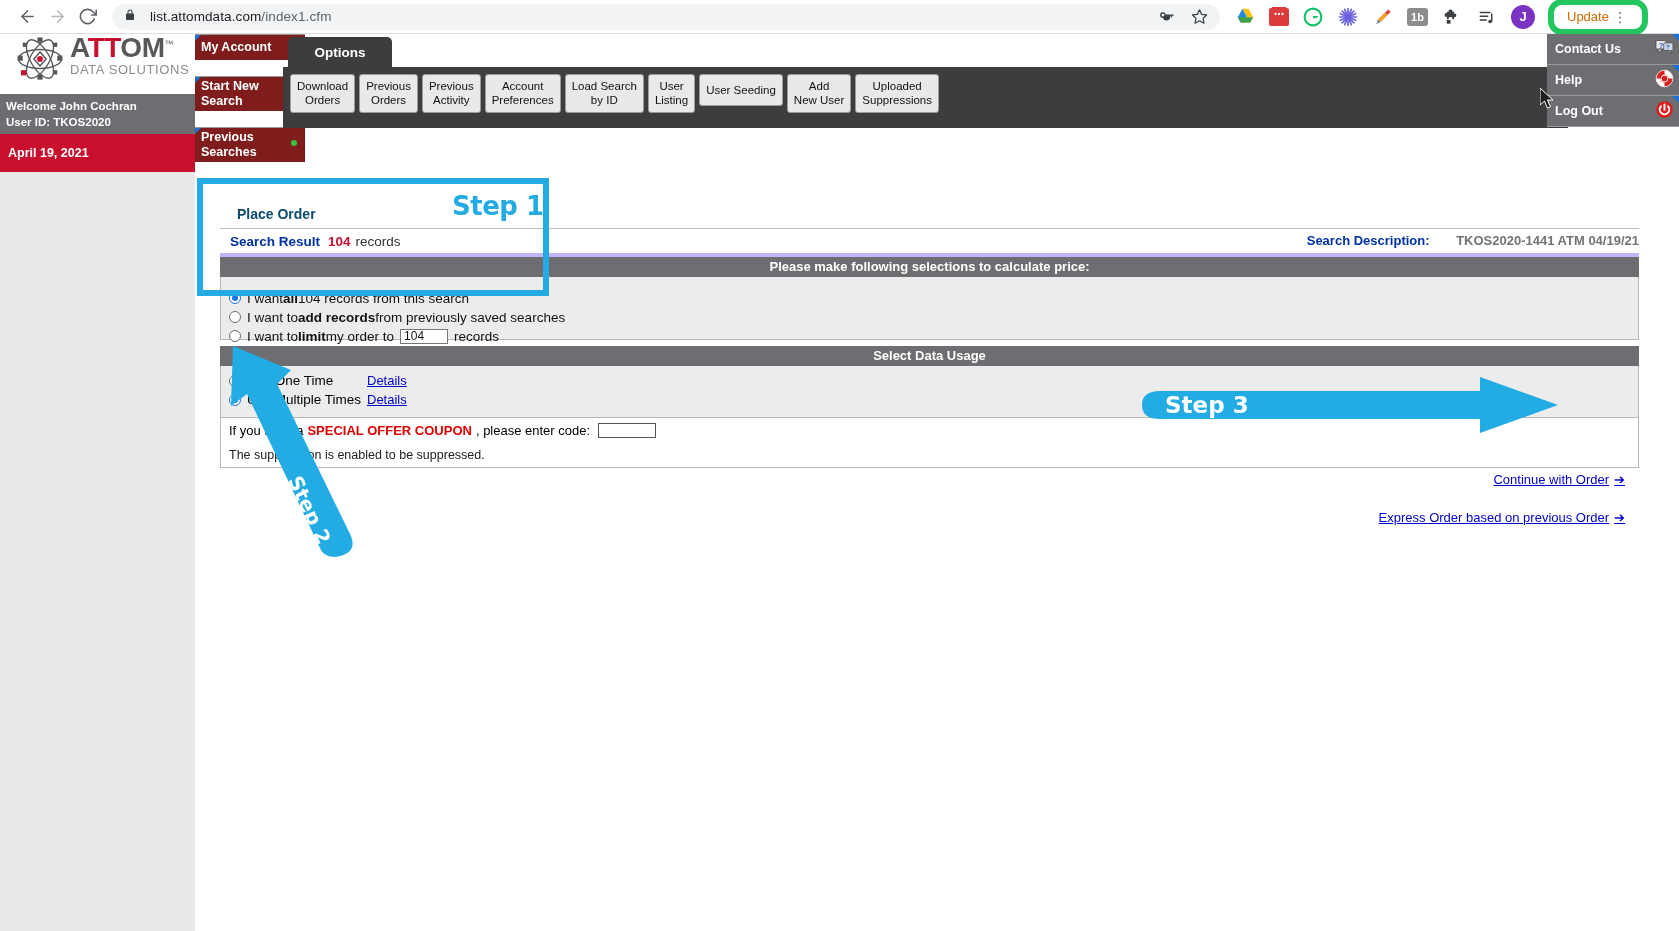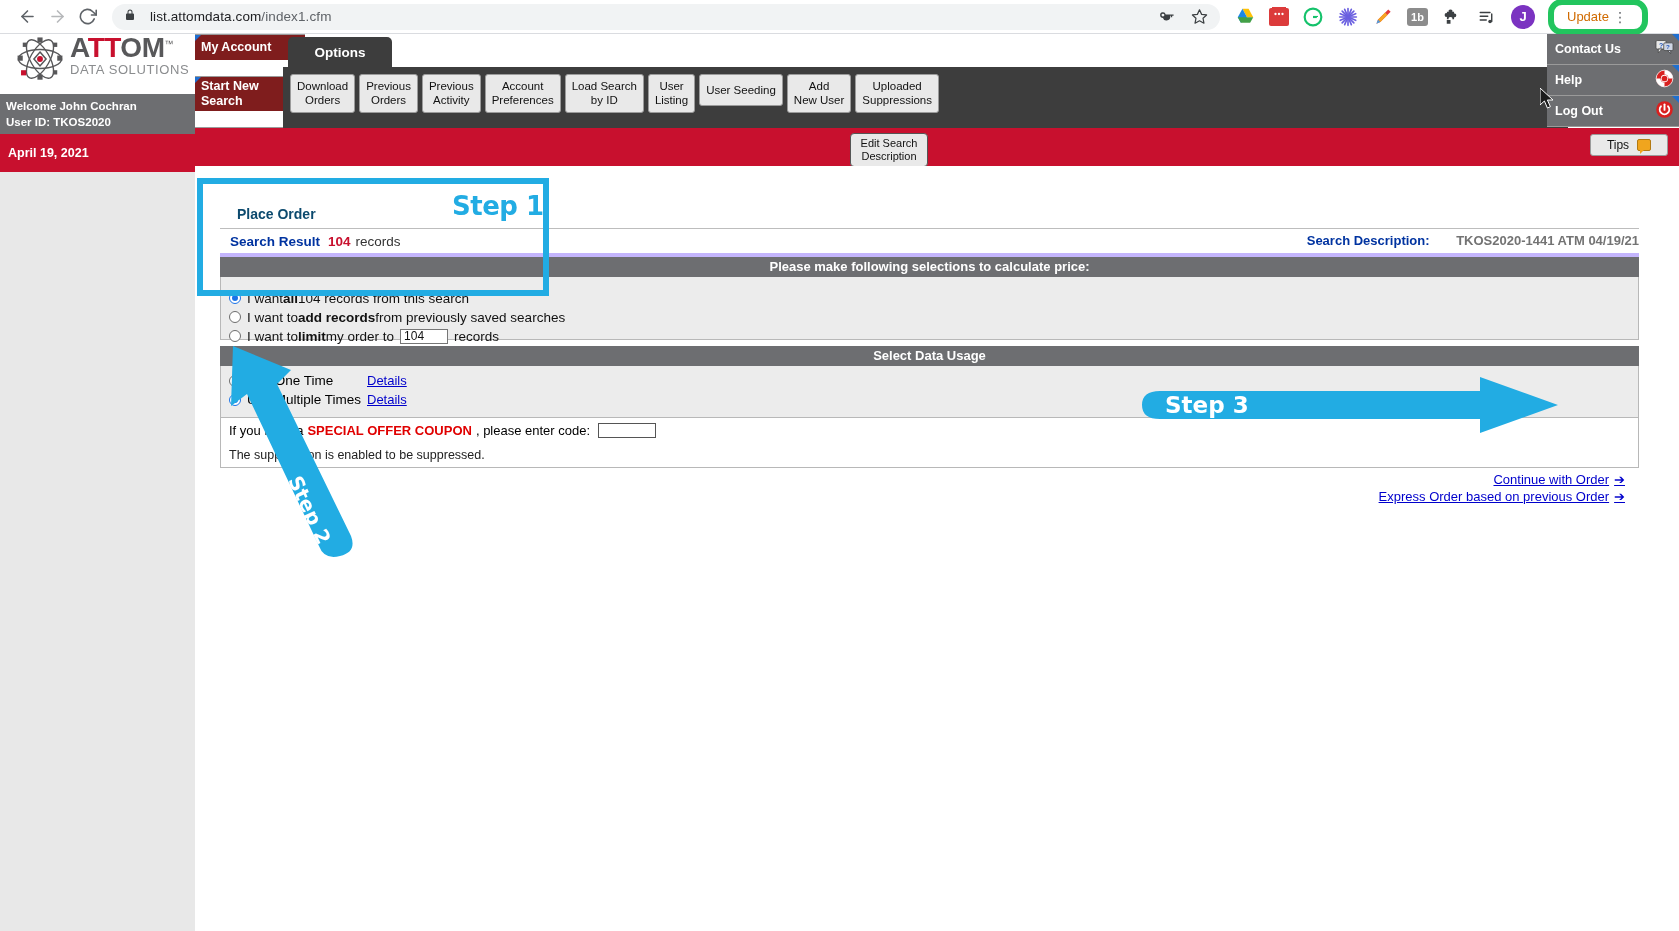--- a/index.html
+++ b/index.html
@@ -192,21 +192,21 @@
   .coupon-input { width:58px; height:15px; border:1px solid #555; background:#fff; margin-left:8px; }
   .note-row {
     height:26px; border:1px solid #b8b8b8; border-top:none; background:#fff;
     display:flex; align-items:center; padding-left:8px; font-size:12.5px; color:#222;
   }
   .links-row { position:relative; height:46px; margin-top:4px; }
   .order-link {
     position:absolute; right:14px; font-size:13px; color:#0000cc; text-decoration:underline;
   }
   .order-link.l1 { top:0; }
-  .order-link.l2 { top:17px; }
+  .order-link.l2 { top:38px; }
   .arrow-glyph { color:#0000cc; text-decoration:none; margin-left:5px; font-size:13px; }
 
   
   .anno { position:absolute; pointer-events:none; }
   .step1-box {
     left:197px; top:178px; width:352px; height:118px;
     border:6px solid #22ace3; background:transparent;
   }
   .step1-label {
     left:452px; top:191px; color:#22ace3; font-size:26px; font-weight:bold;
@@ -462,28 +462,20 @@
         <span class="ricon">
           <svg width="19" height="19" viewBox="0 0 24 24">
             <circle cx="12" cy="12" r="10.5" fill="#d9201f"></circle>
             <path d="M12 5.5 v7" stroke="#fff" stroke-width="2.4" stroke-linecap="round"></path>
             <path d="M7.5 8 A6 6 0 1 0 16.5 8" stroke="#fff" stroke-width="2.4" fill="none" stroke-linecap="round"></path>
           </svg>
         </span>
       </div>
     </div>
 
-    <div class="redband">
-      <div class="edit-search-btn">Edit Search
-Description</div>
-      <div class="tips-btn">
-        <span>Tips</span>
-        <span class="tips-icon"></span>
-      </div>
-    </div>
 
     <div class="content">
       <div class="place-order">Place Order</div>
 
       <div class="panel">
 
         <div class="searchresult-row">
           <span class="sr-label">Search Result</span>
           <span class="sr-count">104</span>
           <span class="sr-records">records</span>

